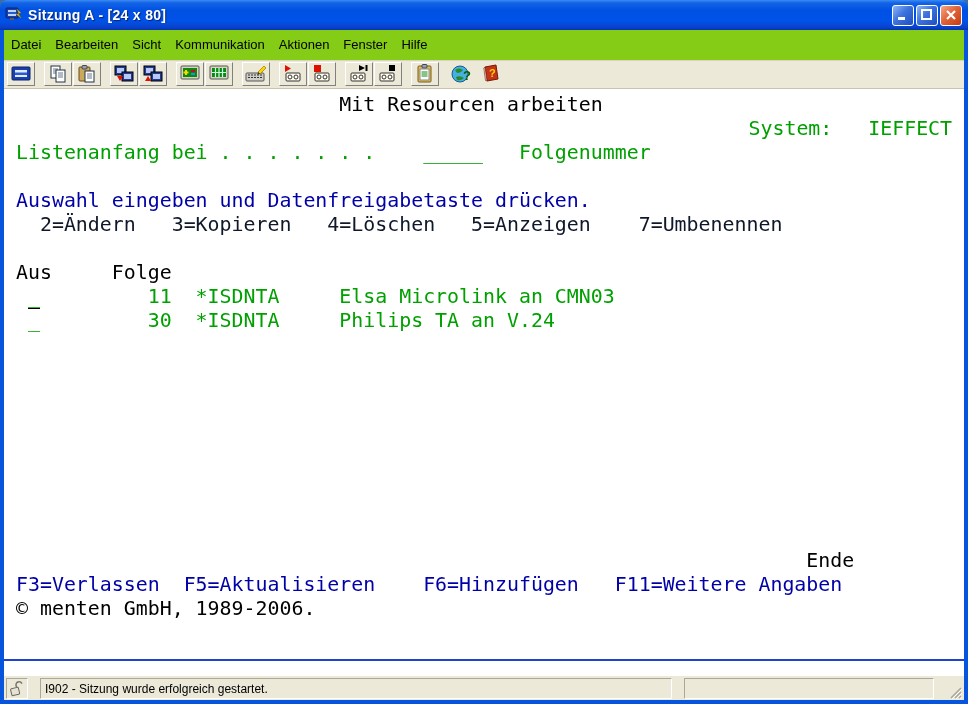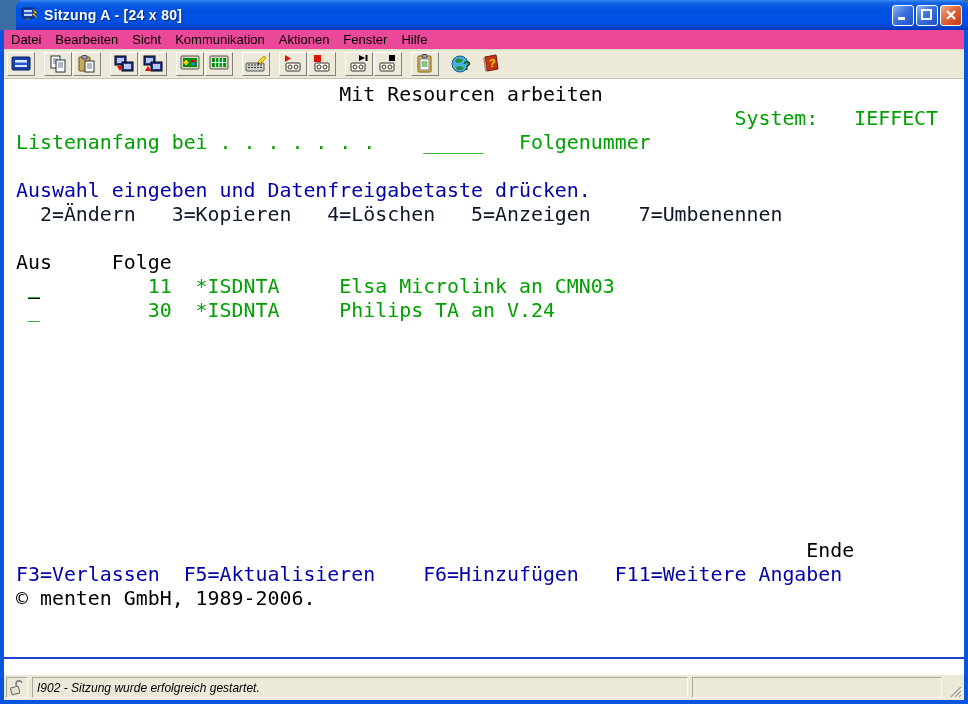--- a/index.html
+++ b/index.html
@@ -6,21 +6,20 @@
   html,body { width:968px; height:704px; }
   body { font-family:"Liberation Sans", sans-serif; background:#3a6ea5; overflow:hidden; }
 
   .window { width:968px; height:704px; position:relative; }
 
   
   .titlebar {
     height:30px; display:flex; align-items:center; padding:0 6px 0 5px;
     border-radius:7px 7px 0 0;
     background:linear-gradient(to bottom,#3a8bf2 0%,#1263e6 10%,#0050e2 35%,#0052e8 70%,#0a43cd 90%,#0334b6 100%);
-    margin-left:16px;
   }
   .titlebar .app-icon { width:18px; height:18px; margin-right:5px; flex:0 0 auto; }
   .titlebar .title-text {
     color:#fff; font-weight:bold; font-size:14px; letter-spacing:0.3px;
     text-shadow:1px 1px 1px #08246e; flex:1 1 auto; white-space:nowrap; overflow:hidden;
   }
   .win-controls { display:flex; gap:2px; }
   .win-btn {
     width:22px; height:21px; border:1px solid #fff; border-radius:3px;
     display:flex; align-items:center; justify-content:center; cursor:default;
@@ -30,21 +29,21 @@
   .win-btn svg { display:block; }
 
   
   .frame {
     height:674px; border-left:4px solid #0855dd; border-right:4px solid #0855dd;
     border-bottom:4px solid #0855dd; background:#ece9d8; display:flex; flex-direction:column;
   }
 
   
   .menubar {
-    height:20px; background:#ec4899; display:flex; align-items:center;
+    height:31px; background:#84cc16; display:flex; align-items:center;
     font-size:13px; color:#000; border-bottom:1px solid #d8d4c0;
   }
   .menu-item { padding:1px 7px; white-space:nowrap; }
 
   
   .toolbar {
     height:29px; background:#ece9d8; display:flex; align-items:center;
     padding-left:3px; border-bottom:1px solid #c8c4b0; gap:1px;
   }
   .tb-group { display:flex; gap:1px; margin-right:8px; }
@@ -64,21 +63,21 @@
   .trow {
     height:24px; white-space:pre; overflow:hidden;
     font-family:"DejaVu Sans Mono", monospace; font-size:19.9px; line-height:24px; font-weight:normal;
   }
   .trow span.cursor { border-bottom:3px solid #000; }
 
   .client-gap { height:16px; background:#ffffff; }
 
   
   .statusbar {
-    height:24px; background:#ece9d8; display:flex; align-items:stretch; padding:2px 2px 1px 2px; gap:4px;font-style:italic;
+    height:24px; background:#ece9d8; display:flex; align-items:stretch; padding:2px 2px 1px 2px; gap:12px;
   }
   .sb-icon {
     width:22px; display:flex; align-items:center; justify-content:center;
     border:1px solid; border-color:#aca899 #fff #fff #aca899;
   }
   .sb-panel {
     border:1px solid; border-color:#aca899 #fff #fff #aca899;
     font-size:12px; color:#000; display:flex; align-items:center; padding:0 4px; white-space:nowrap; overflow:hidden;
   }
   .sb-msg { flex:1 1 auto; }
@@ -270,21 +269,21 @@
               <path d="M5 3 L16 1 L18 15 L7 17 Z" fill="#c23318" stroke="#7a1a08"></path>
               <path d="M5 3 L7 17 L5.5 16.5 L3.8 4 Z" fill="#e8e0d0" stroke="#7a1a08" stroke-width="0.6"></path>
               <text x="9" y="13" font-size="11" font-weight="bold" fill="#ffd400" font-family="Liberation Sans, sans-serif">?</text>
             </svg>
           </span>
         </span>
       </div>
 
     <div class="terminal" id="terminal">
         <div class="trow"><span style="color: rgb(0, 0, 0);">                            Mit Resourcen arbeiten</span></div>
-        <div class="trow"><span style="color: rgb(0, 160, 0);">                                                             System:   IEFFECT</span></div>
+        <div class="trow"><span style="color: rgb(0, 160, 0); padding-left: 14px;">                                                             System:   IEFFECT</span></div>
         <div class="trow"><span style="color: rgb(0, 160, 0);"> Listenanfang bei . . . . . . .    _____   Folgenummer</span></div>
         <div class="trow"></div>
         <div class="trow"><span style="color: rgb(0, 0, 168);"> Auswahl eingeben und Datenfreigabetaste drücken.</span></div>
         <div class="trow"><span style="color: #0f172a;">   2=Ändern   3=Kopieren   4=Löschen   5=Anzeigen    7=Umbenennen</span></div>
         <div class="trow"></div>
         <div class="trow"><span style="color: rgb(0, 0, 0);"> Aus     Folge</span></div>
         <div class="trow"><span style="color: rgb(0, 160, 0);">  </span><span class="cursor" style="color: rgb(0, 160, 0);">_</span><span style="color: rgb(0, 160, 0);">         11  *ISDNTA     Elsa Microlink an CMN03</span></div>
         <div class="trow"><span style="color: rgb(0, 160, 0);">  _         30  *ISDNTA     Philips TA an V.24</span></div>
         <div class="trow"></div>
         <div class="trow"></div>

